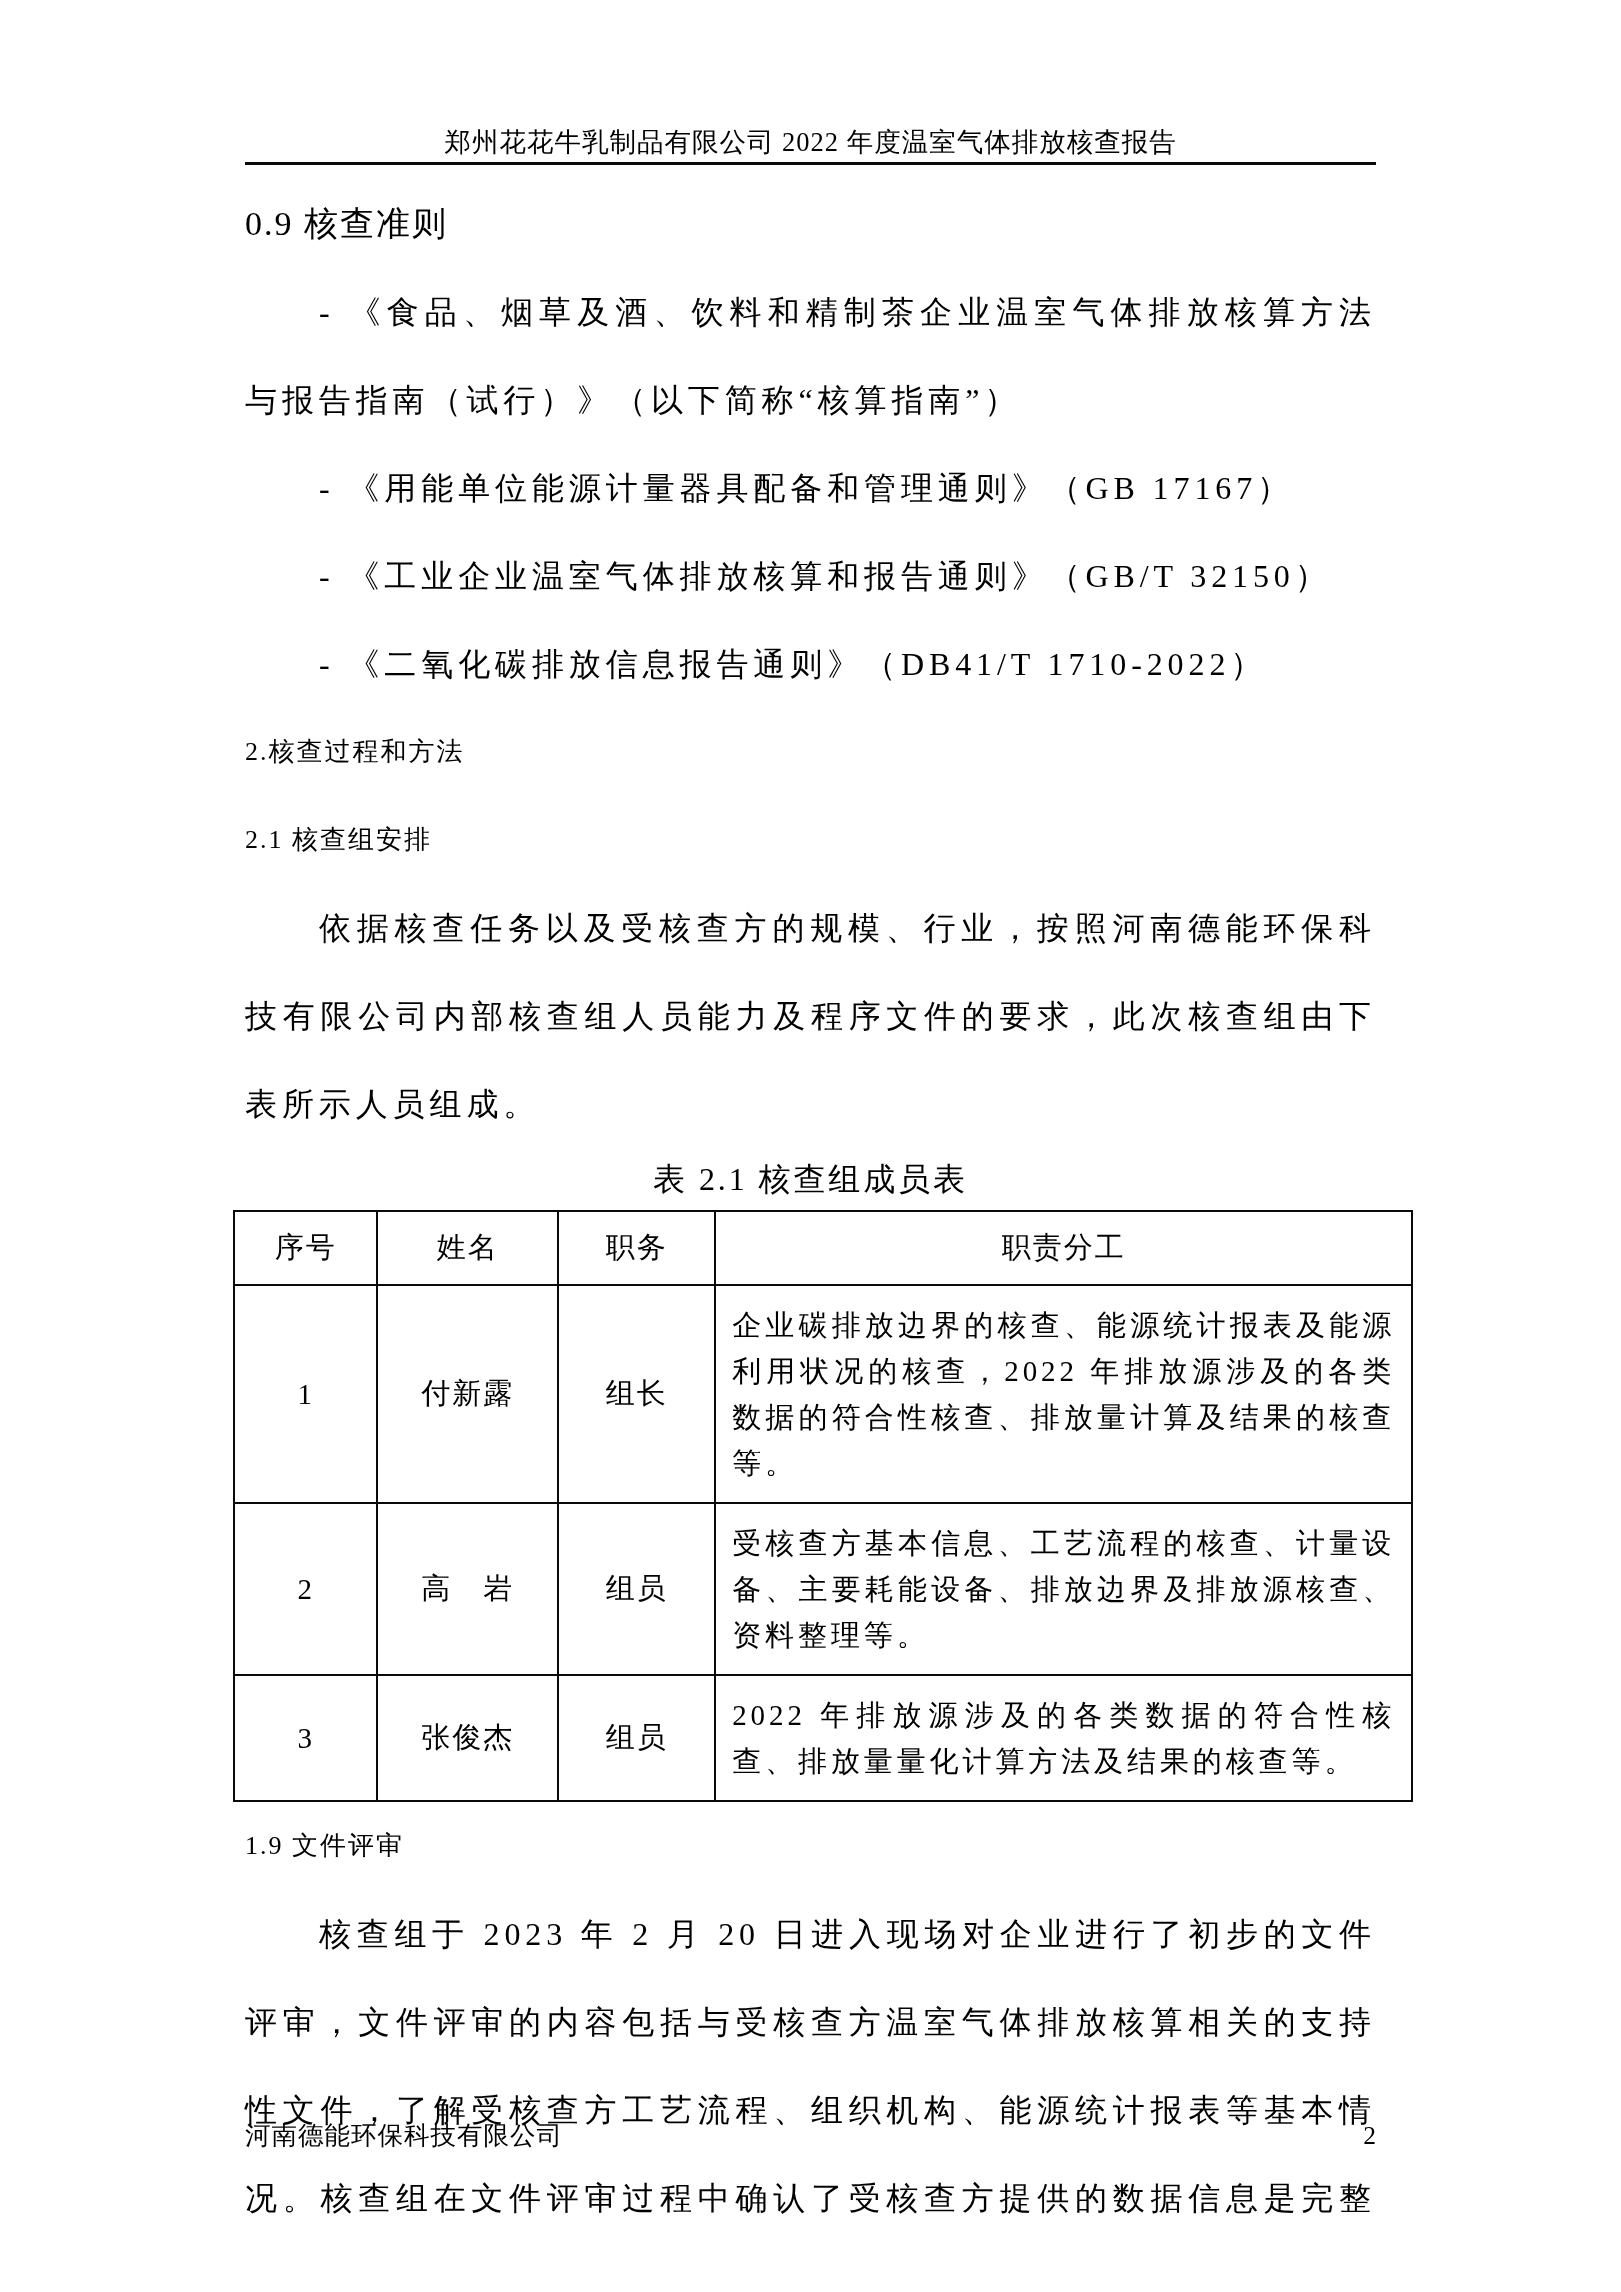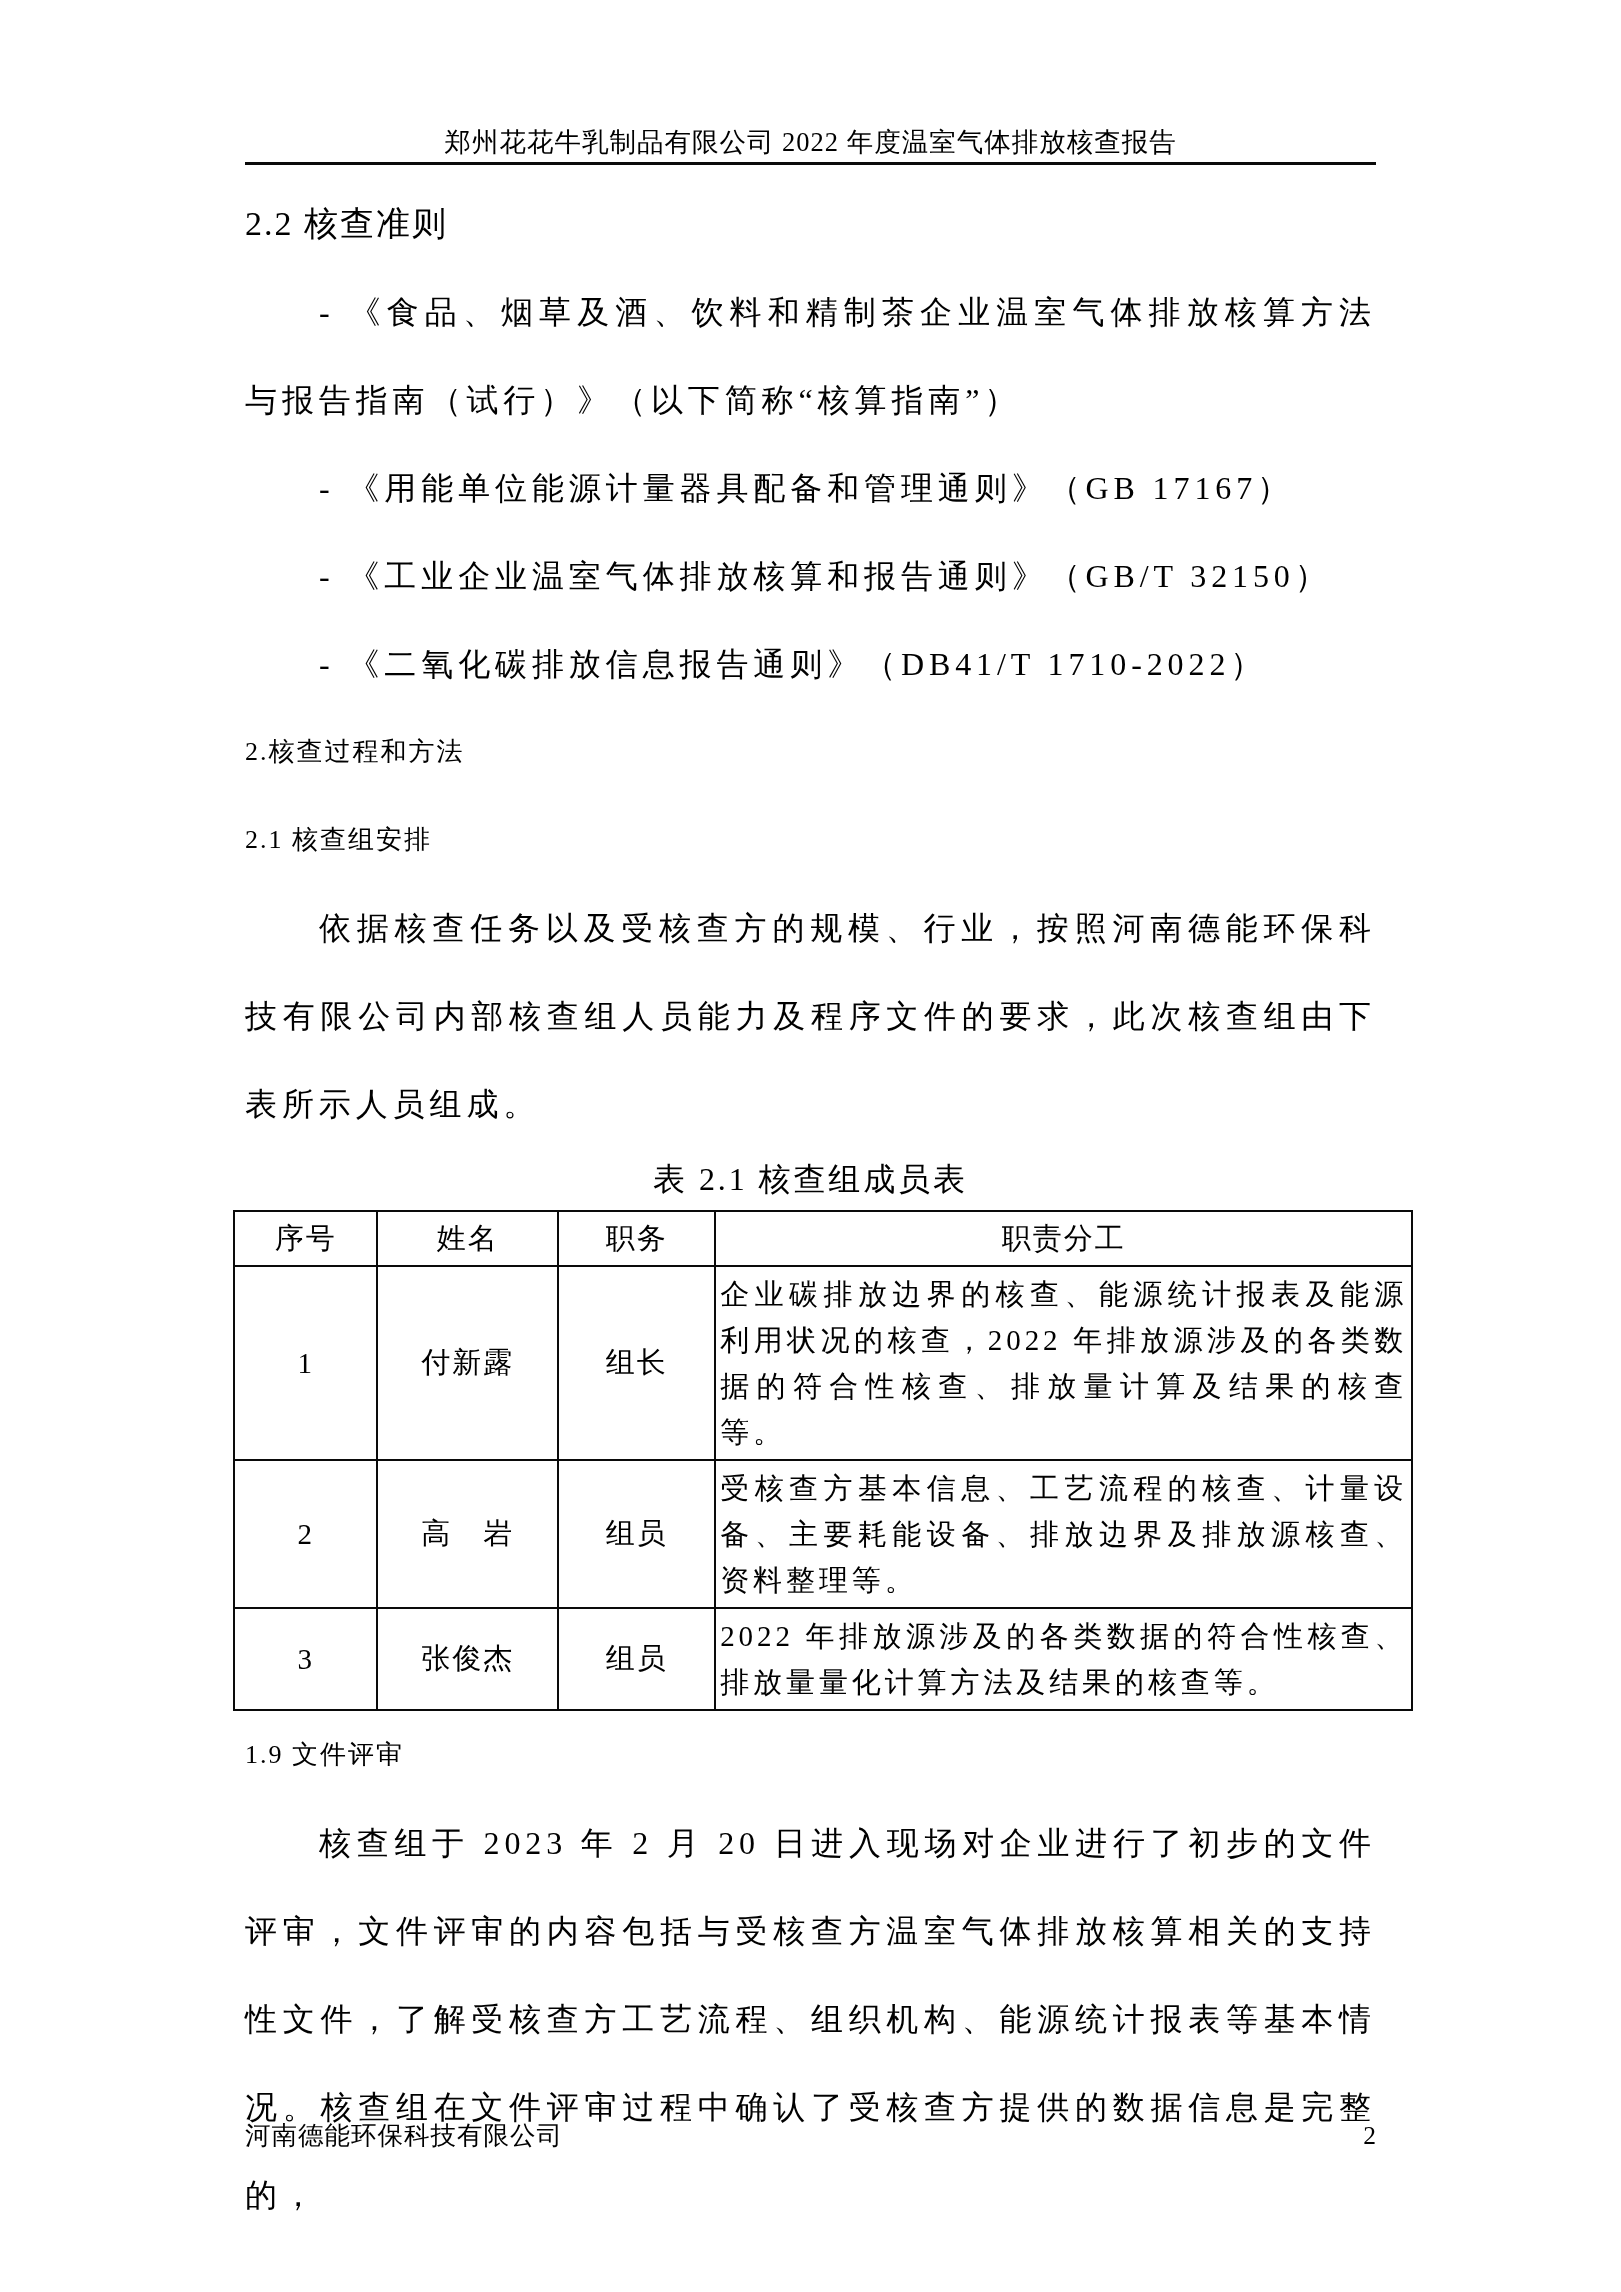--- a/index.html
+++ b/index.html
@@ -97,21 +97,21 @@
   }
   table.team-table col.c-no   { width: 143px; }
   table.team-table col.c-name { width: 181px; }
   table.team-table col.c-role { width: 157px; }
   table.team-table th,
   table.team-table td {
     border: 2.9px solid #0a0a0a;
     font-weight: normal;
     font-size: 29px;
     vertical-align: middle;
-    padding: 4px;
+    padding: 16px;
   }
   table.team-table th {
     height: 55px;
     text-align: center;
     letter-spacing: 2px;
   }
   td.cell-center { text-align: center; letter-spacing: 2px; }
   td.cell-duty {
     padding: 2px 9.8px;
     line-height: 46px;
@@ -142,21 +142,21 @@
 <body>
 
 <div class="page">
 
   <header class="doc-header">
     <div class="running-title">郑州花花牛乳制品有限公司 2022 年度温室气体排放核查报告</div>
   </header>
 
   <main class="doc-body">
 
-    <h2 class="heading-1">2.2 核查准则</h2>
+    <h2 class="heading-1">0.9 核查准则</h2>
 
     <div class="criteria-list">
       <p class="criteria-item">- 《食品、烟草及酒、饮料和精制茶企业温室气体排放核算方法与报告指南（试行）》（以下简称“核算指南”）</p>
       <p class="criteria-item">- 《用能单位能源计量器具配备和管理通则》（GB 17167）</p>
       <p class="criteria-item">- 《工业企业温室气体排放核算和报告通则》（GB/T 32150）</p>
       <p class="criteria-item">- 《二氧化碳排放信息报告通则》（DB41/T 1710-2022）</p>
     </div>
 
     <h2 class="heading-2">2.核查过程和方法</h2>
 

